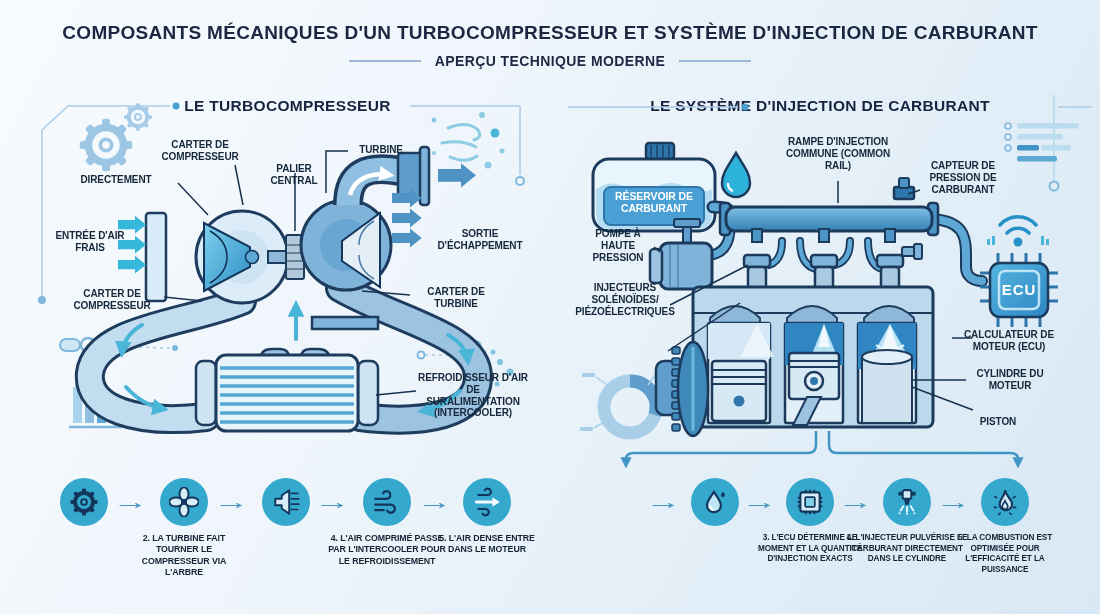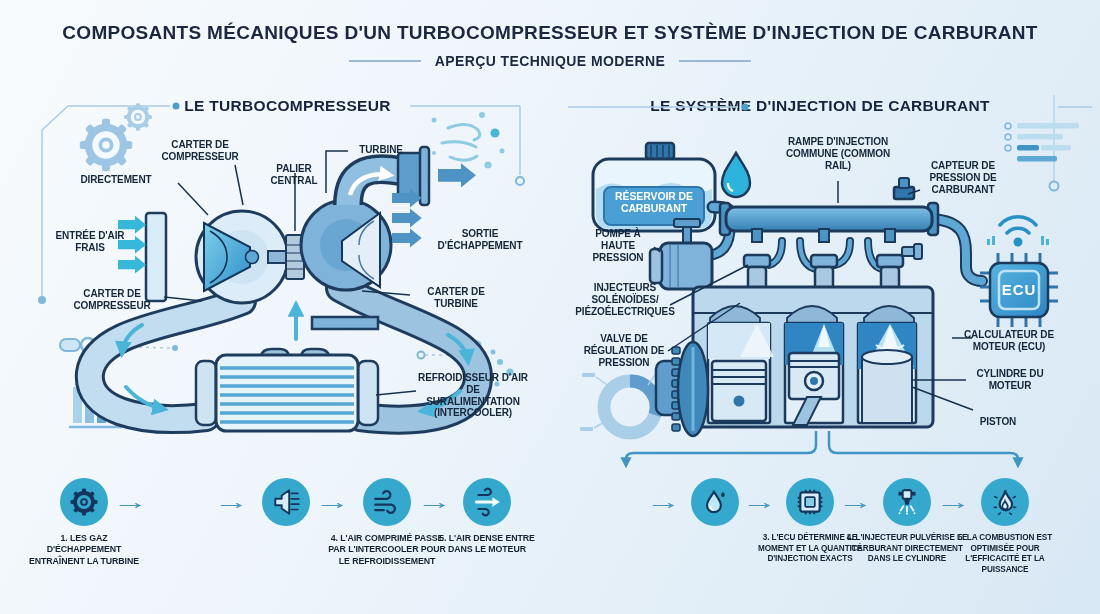--- a/index.html
+++ b/index.html
@@ -403,35 +403,47 @@
   <div class="lbl" style="left:432px;top:228px;width:96px;">SORTIE D'ÉCHAPPEMENT</div>
   <div class="lbl" style="left:62px;top:288px;width:100px;">CARTER DE COMPRESSEUR</div>
   <div class="lbl" style="left:413px;top:286px;width:86px;">CARTER DE TURBINE</div>
   <div class="lbl" style="left:418px;top:372px;width:110px;">REFROIDISSEUR D'AIR DE SURALIMENTATION (INTERCOOLER)</div>
 
   <div class="lbl white" style="left:606px;top:190px;width:96px;font-size:10.5px;">RÉSERVOIR DE CARBURANT</div>
   <div class="lbl" style="left:922px;top:160px;width:82px;">CAPTEUR DE PRESSION DE CARBURANT</div>
   <div class="lbl" style="left:780px;top:136px;width:116px;">RAMPE D'INJECTION COMMUNE (COMMON RAIL)</div>
   <div class="lbl" style="left:582px;top:228px;width:72px;">POMPE À HAUTE PRESSION</div>
   <div class="lbl" style="left:570px;top:282px;width:110px;">INJECTEURS SOLÉNOÏDES/ PIÉZOÉLECTRIQUES</div>
-  <div class="lbl" style="left:578px;top:333px;width:92px;">VALVE DE RÉGULATION DE PRESSION</div>
   <div class="abs ecu-text" style="left:990px;top:263px;width:58px;height:54px;line-height:54px;">ECU</div>
   <div class="lbl" style="left:958px;top:329px;width:102px;">CALCULATEUR DE MOTEUR (ECU)</div>
   <div class="lbl" style="left:972px;top:368px;width:76px;">CYLINDRE DU MOTEUR</div>
   <div class="lbl" style="left:966px;top:416px;width:64px;">PISTON</div>
 
   <div class="step" style="left:24px;top:478px;width:120px;">
     <div class="step-circle">
       <svg width="30" height="30" viewBox="0 0 28 28">
         <g transform="translate(14,14) scale(.6)" style="color:#14365c">
             <use href="#gearL"></use>
           </g>
         </svg>
     </div>
-    <div class="step-cap cap-l">1. LES GAZ D'ÉCHAPPEMENT ENTRAÎNENT LA TURBINE</div>
+  </div>
+  <div class="step" style="left:124px;top:478px;width:120px;">
+    <div class="step-circle">
+      <svg width="30" height="30" viewBox="0 0 28 28">
+        <g transform="translate(14,14)" fill="#d6ecf8" stroke="#14365c" stroke-width="1.8">
+          <ellipse cx="0" cy="-7.5" rx="4.2" ry="6.2"></ellipse>
+          <ellipse cx="0" cy="-7.5" rx="4.2" ry="6.2" transform="rotate(90)"></ellipse>
+          <ellipse cx="0" cy="-7.5" rx="4.2" ry="6.2" transform="rotate(180)"></ellipse>
+          <ellipse cx="0" cy="-7.5" rx="4.2" ry="6.2" transform="rotate(270)"></ellipse>
+          <circle r="2.8" fill="#14365c" stroke="none"></circle>
+          </g>
+        </svg>
+    </div>
+    <div class="step-cap cap-l">2. LA TURBINE FAIT TOURNER LE COMPRESSEUR VIA L'ARBRE</div>
   </div>
   <div class="step" style="left:226px;top:478px;width:120px;">
     <div class="step-circle">
       <svg width="30" height="30" viewBox="0 0 28 28">
         <polygon points="4,11 10,11 10,8 17,3 17,25 10,20 10,17 4,17" fill="#d6ecf8" stroke="#14365c" stroke-width="1.8" stroke-linejoin="round"></polygon>
         <path d="M19,6 H25 M19,11 H26 M19,16 H26 M19,21 H25" stroke="#14365c" stroke-width="1.6" stroke-linecap="round"></path>
         </svg>
     </div>
   </div>
   <div class="step" style="left:325px;top:478px;width:124px;">

